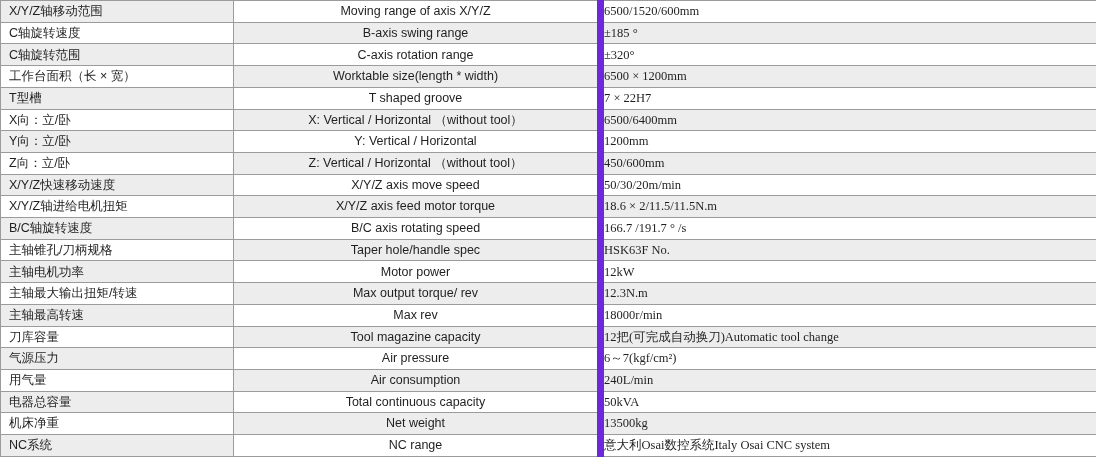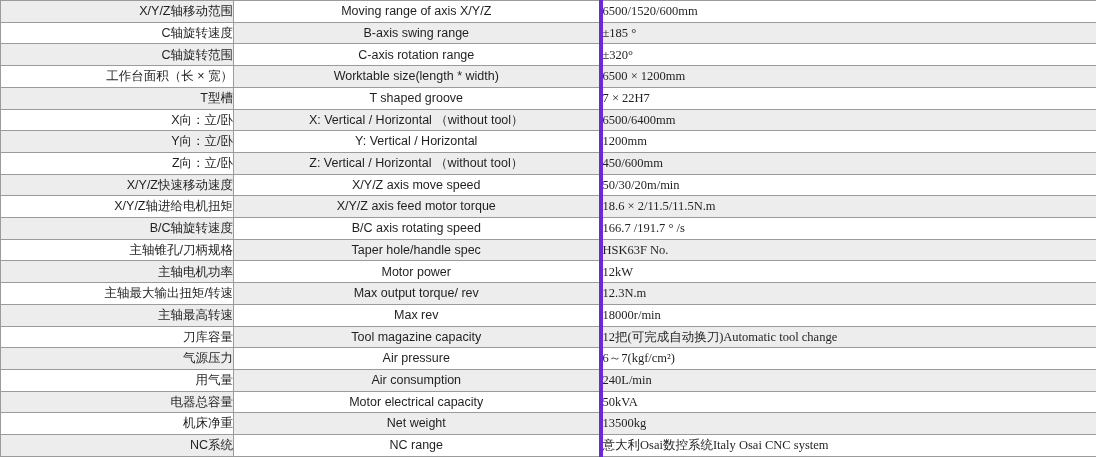--- a/index.html
+++ b/index.html
@@ -31,25 +31,25 @@
     font-size: 12.5px;
     color: #1f1f1f;
     padding: 0;
     line-height: 1;
     white-space: nowrap;
     overflow: hidden;
     vertical-align: middle;
   }
   td.cell-cn {
     border-right: 1px solid #9b9b9b;
-    text-align: right;
+    text-align: left;
     padding-left: 8px;
   }
   td.cell-en {
-    border-right: 4px solid #6d28d9;
+    border-right: 7px solid #6d28d9;
     text-align: center;
   }
   td.cell-value {
     font-family: Liberation Serif, serif;
   }
   
   tr:nth-child(odd)  td              { background: #ffffff; }
   tr:nth-child(odd)  td.cell-cn      { background: #ededed; }
   tr:nth-child(even) td              { background: #ededed; }
   tr:nth-child(even) td.cell-cn      { background: #ffffff; }
@@ -149,21 +149,21 @@
     <td class="cell-en">Air pressure</td>
     <td class="cell-value">6～7(kgf/cm²)</td>
   </tr>
       <tr>
     <td class="cell-cn">用气量</td>
     <td class="cell-en">Air consumption</td>
     <td class="cell-value">240L/min</td>
   </tr>
       <tr>
     <td class="cell-cn">电器总容量</td>
-    <td class="cell-en">Motor electrical capacity</td>
+    <td class="cell-en">Total continuous capacity</td>
     <td class="cell-value">50kVA</td>
   </tr>
       <tr>
     <td class="cell-cn">机床净重</td>
     <td class="cell-en">Net weight</td>
     <td class="cell-value">13500kg</td>
   </tr>
       <tr>
     <td class="cell-cn">NC系统</td>
     <td class="cell-en">NC range</td>

